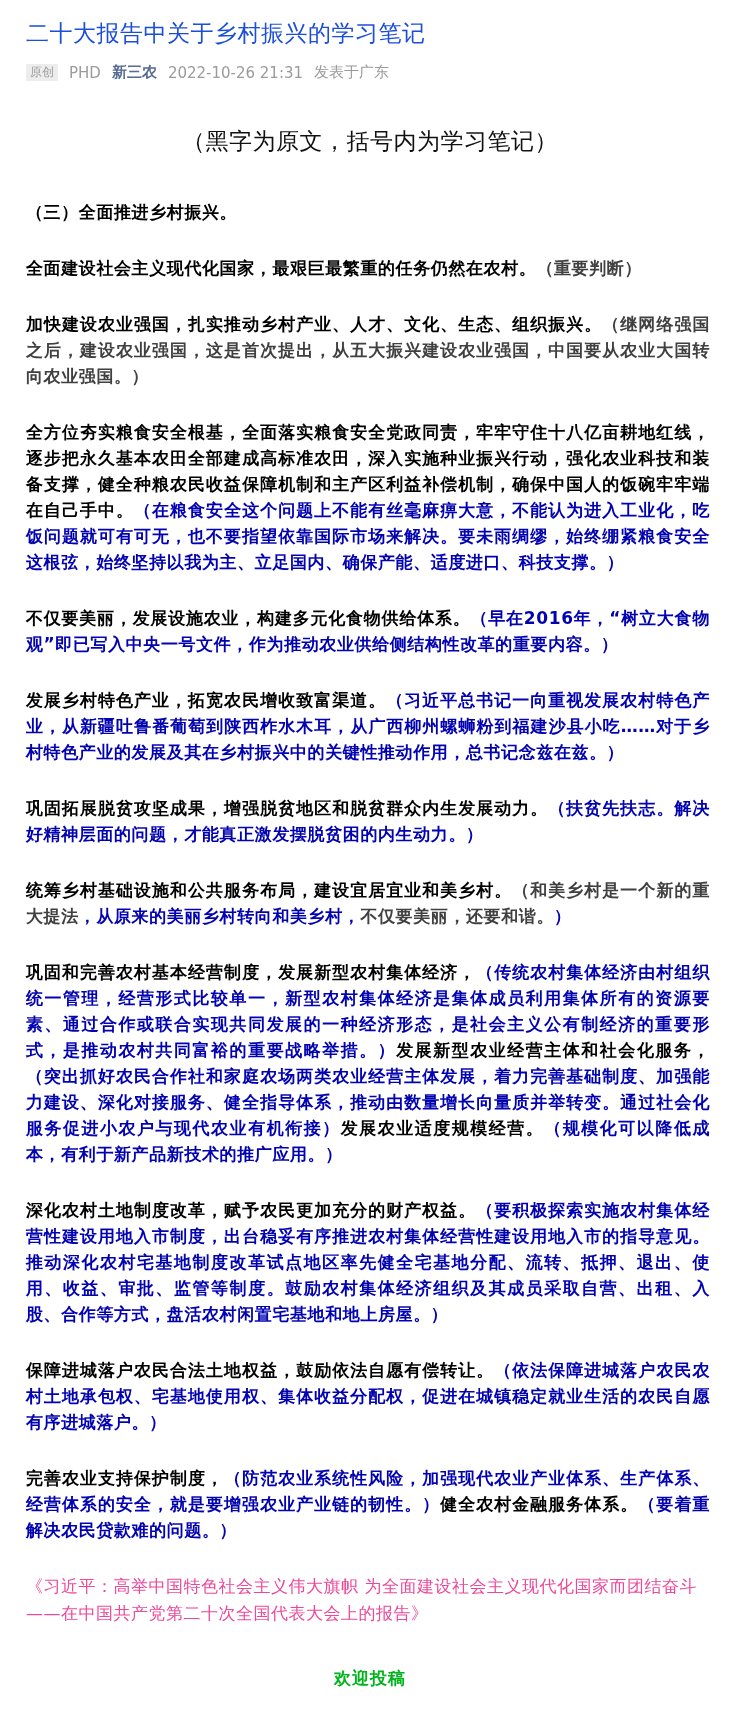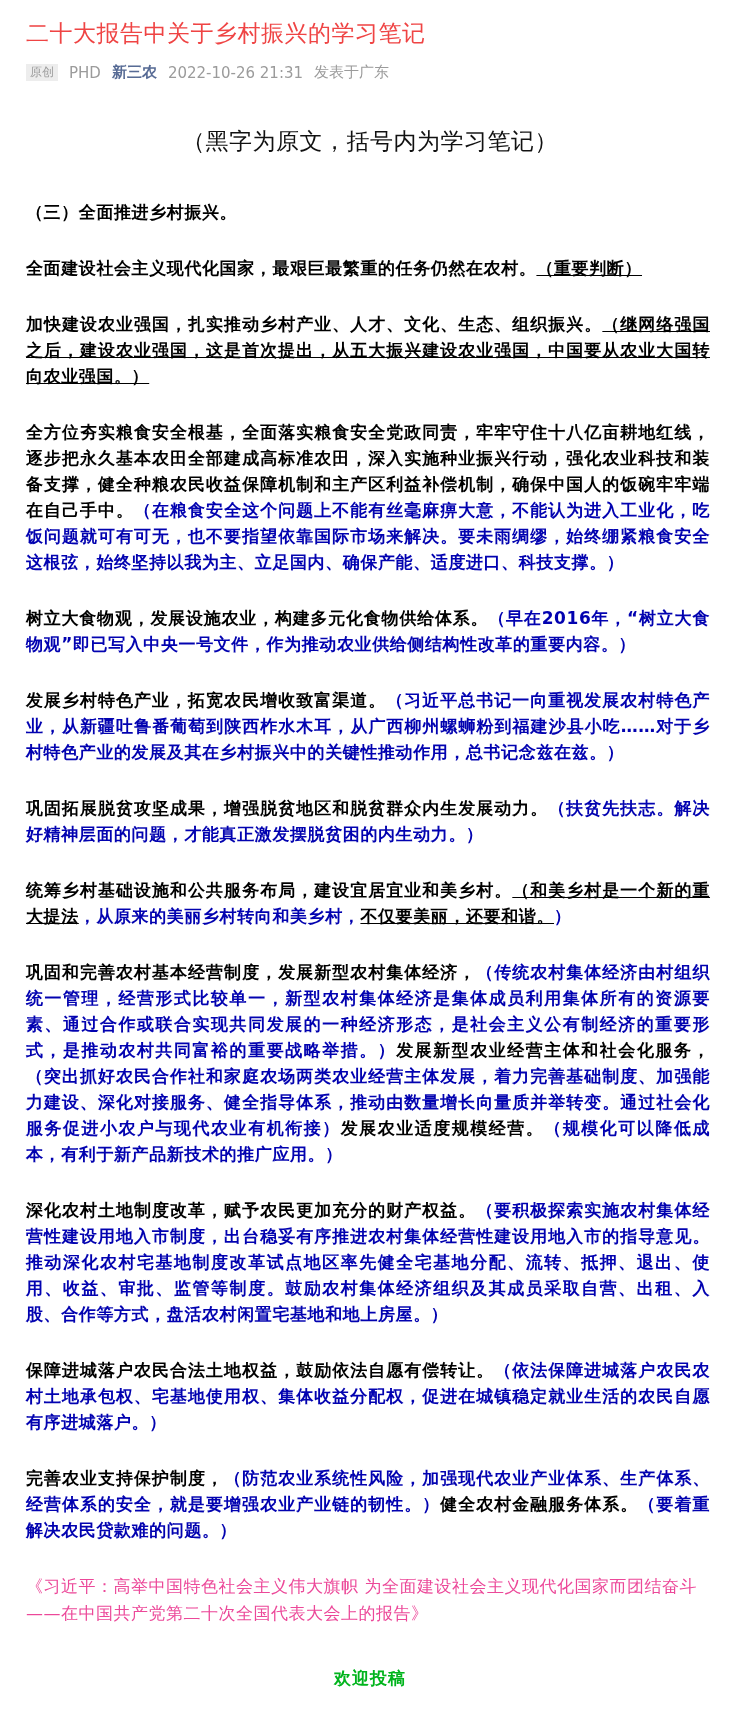--- a/index.html
+++ b/index.html
@@ -1,26 +1,26 @@
 <!DOCTYPE html>
 <html><head>
 <meta charset="utf-8">
 <style>
   html,body{margin:0;padding:0;background:#ffffff;}
   body{width:740px;font-family:"DejaVu Sans","Liberation Sans",sans-serif;}
   .page{width:740px;box-sizing:border-box;padding:18px 26px 46px 26px;background:#fff;}
-  .title{font-size:23px;line-height:30px;font-weight:400;color:#ef4444;margin:0 0 15px 0;letter-spacing:0.5px;}
+  .title{font-size:23px;line-height:30px;font-weight:400;color:#1d4ed8;margin:0 0 15px 0;letter-spacing:0.5px;}
   .byline{display:flex;align-items:center;gap:11px;font-size:15px;color:#9b9b9b;margin-bottom:44px;}
   .orig-badge{font-size:12px;line-height:17px;padding:0 4px;background:#ededed;color:#9c9c9c;border-radius:0;}
   .account-link{color:#576b95;font-weight:700;cursor:pointer;}
   .note-line{text-align:center;font-size:23px;color:#111;margin:0 0 42px 0;letter-spacing:0.5px;}
   .article p.para{font-size:17px;line-height:26px;font-weight:700;color:#000;margin:0 4px 30px 0;
     text-align:justify;letter-spacing:0.6px;}
   .seg-black{color:#000000;}
-  .seg-red{color:#000000;text-decoration:underline;}
+  .seg-red{color:#404040;}
   .seg-blue{color:#0202b0;}
   .source-line{font-size:17px;line-height:27px;font-weight:400;color:#ec4899;margin:14px 0 40px 0;letter-spacing:0.5px;}
   .footer{text-align:center;margin-top:6px;}
   .submit-link{font-size:17px;font-weight:700;color:#00b41c;letter-spacing:1px;cursor:pointer;text-align:center;}
 </style>
 </head>
 <body>
 
 <div class="page">
 
@@ -34,21 +34,21 @@
     <span>发表于广东</span>
   </div>
 
   <p class="note-line">（黑字为原文，括号内为学习笔记）</p>
 
   <div class="article" id="article">
       <p class="para"><span class="seg-black">（三）全面推进乡村振兴。</span></p>
       <p class="para"><span class="seg-black">全面建设社会主义现代化国家，最艰巨最繁重的任务仍然在农村。</span><span class="seg-red">（重要判断）</span></p>
       <p class="para"><span class="seg-black">加快建设农业强国，扎实推动乡村产业、人才、文化、生态、组织振兴。</span><span class="seg-red">（继网络强国之后，建设农业强国，这是首次提出，从五大振兴建设农业强国，中国要从农业大国转向农业强国。）</span></p>
       <p class="para"><span class="seg-black">全方位夯实粮食安全根基，全面落实粮食安全党政同责，牢牢守住十八亿亩耕地红线，逐步把永久基本农田全部建成高标准农田，深入实施种业振兴行动，强化农业科技和装备支撑，健全种粮农民收益保障机制和主产区利益补偿机制，确保中国人的饭碗牢牢端在自己手中。</span><span class="seg-blue">（在粮食安全这个问题上不能有丝毫麻痹大意，不能认为进入工业化，吃饭问题就可有可无，也不要指望依靠国际市场来解决。要未雨绸缪，始终绷紧粮食安全这根弦，始终坚持以我为主、立足国内、确保产能、适度进口、科技支撑。）</span></p>
-      <p class="para"><span class="seg-black">树立大食物观，发展设施农业，构建多元化食物供给体系。</span><span class="seg-blue">（早在2016年，“树立大食物观”即已写入中央一号文件，作为推动农业供给侧结构性改革的重要内容。）</span></p>
+      <p class="para"><span class="seg-black">不仅要美丽，发展设施农业，构建多元化食物供给体系。</span><span class="seg-blue">（早在2016年，“树立大食物观”即已写入中央一号文件，作为推动农业供给侧结构性改革的重要内容。）</span></p>
       <p class="para"><span class="seg-black">发展乡村特色产业，拓宽农民增收致富渠道。</span><span class="seg-blue">（习近平总书记一向重视发展农村特色产业，从新疆吐鲁番葡萄到陕西柞水木耳，从广西柳州螺蛳粉到福建沙县小吃……对于乡村特色产业的发展及其在乡村振兴中的关键性推动作用，总书记念兹在兹。）</span></p>
       <p class="para"><span class="seg-black">巩固拓展脱贫攻坚成果，增强脱贫地区和脱贫群众内生发展动力。</span><span class="seg-blue">（扶贫先扶志。解决好精神层面的问题，才能真正激发摆脱贫困的内生动力。）</span></p>
       <p class="para"><span class="seg-black">统筹乡村基础设施和公共服务布局，建设宜居宜业和美乡村。</span><span class="seg-red">（和美乡村是一个新的重大提法</span><span class="seg-blue">，从原来的美丽乡村转向和美乡村，</span><span class="seg-red">不仅要美丽，还要和谐。</span><span class="seg-blue">）</span></p>
       <p class="para"><span class="seg-black">巩固和完善农村基本经营制度，发展新型农村集体经济，</span><span class="seg-blue">（传统农村集体经济由村组织统一管理，经营形式比较单一，新型农村集体经济是集体成员利用集体所有的资源要素、通过合作或联合实现共同发展的一种经济形态，是社会主义公有制经济的重要形式，是推动农村共同富裕的重要战略举措。）</span><span class="seg-black">发展新型农业经营主体和社会化服务，</span><span class="seg-blue">（突出抓好农民合作社和家庭农场两类农业经营主体发展，着力完善基础制度、加强能力建设、深化对接服务、健全指导体系，推动由数量增长向量质并举转变。通过社会化服务促进小农户与现代农业有机衔接）</span><span class="seg-black">发展农业适度规模经营。</span><span class="seg-blue">（规模化可以降低成本，有利于新产品新技术的推广应用。）</span></p>
       <p class="para"><span class="seg-black">深化农村土地制度改革，赋予农民更加充分的财产权益。</span><span class="seg-blue">（要积极探索实施农村集体经营性建设用地入市制度，出台稳妥有序推进农村集体经营性建设用地入市的指导意见。推动深化农村宅基地制度改革试点地区率先健全宅基地分配、流转、抵押、退出、使用、收益、审批、监管等制度。鼓励农村集体经济组织及其成员采取自营、出租、入股、合作等方式，盘活农村闲置宅基地和地上房屋。）</span></p>
       <p class="para"><span class="seg-black">保障进城落户农民合法土地权益，鼓励依法自愿有偿转让。</span><span class="seg-blue">（依法保障进城落户农民农村土地承包权、宅基地使用权、集体收益分配权，促进在城镇稳定就业生活的农民自愿有序进城落户。）</span></p>
       <p class="para"><span class="seg-black">完善农业支持保护制度，</span><span class="seg-blue">（防范农业系统性风险，加强现代农业产业体系、生产体系、经营体系的安全，就是要增强农业产业链的韧性。）</span><span class="seg-black">健全农村金融服务体系。</span><span class="seg-blue">（要着重解决农民贷款难的问题。）</span></p>
     </div>
 
   <p class="source-line">《习近平：高举中国特色社会主义伟大旗帜 为全面建设社会主义现代化国家而团结奋斗——在中国共产党第二十次全国代表大会上的报告》</p>

